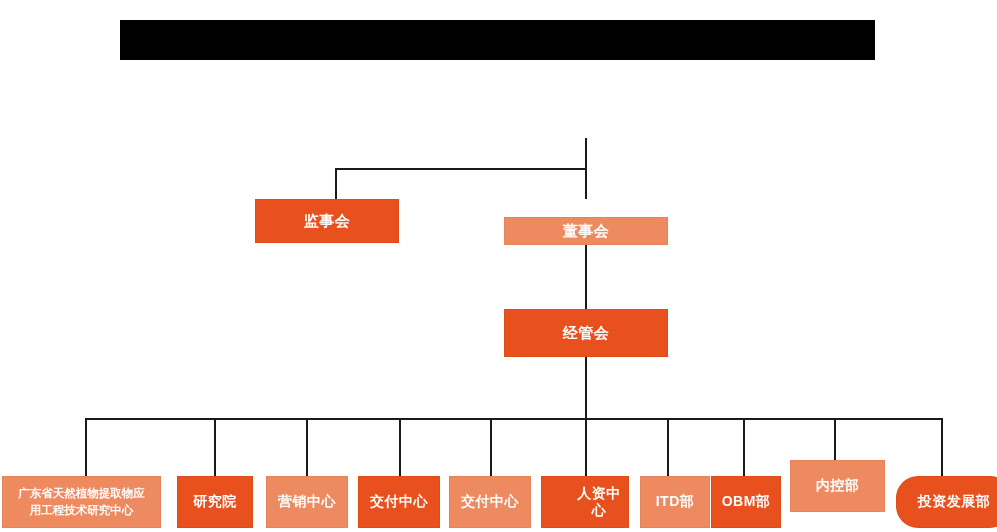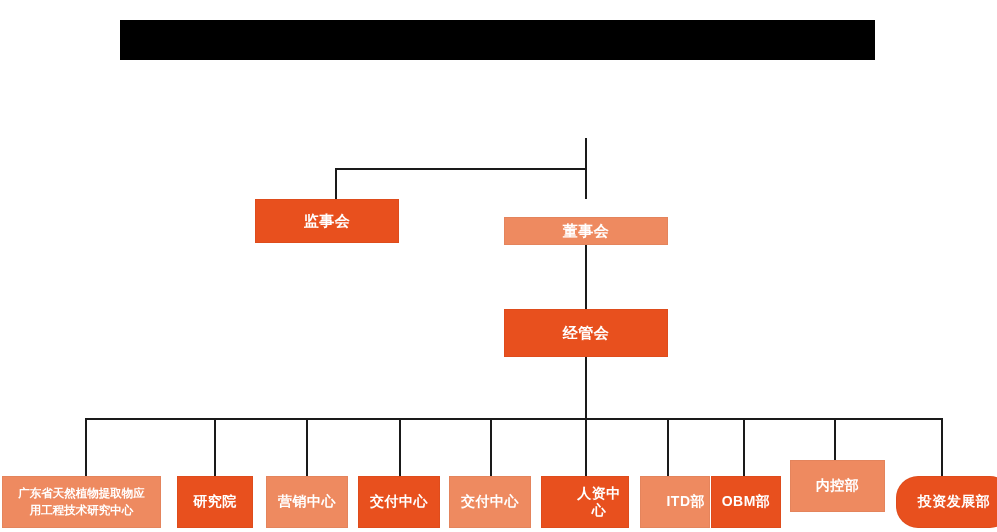--- a/index.html
+++ b/index.html
@@ -129,21 +129,21 @@
   </div>
 
   <div class="node light tier-leaf" style="left:449px; top:476px; width:82px; height:52px;">
     <span class="node-label">交付中心</span>
   </div>
 
   <div class="node dark tier-leaf" style="left:541px; top:476px; width:88px; height:52px;padding-left:28px;">
     <span class="node-label">人资中心</span>
   </div>
 
-  <div class="node light tier-leaf" style="left:640px; top:476px; width:70px; height:52px;justify-content:flex-end;">
+  <div class="node light tier-leaf" style="left:640px; top:476px; width:70px; height:52px;">
     <span class="node-label">ITD部</span>
   </div>
 
   <div class="node dark tier-leaf" style="left:711px; top:476px; width:70px; height:52px;">
     <span class="node-label">OBM部</span>
   </div>
 
   <div class="node light tier-leaf" style="left:790px; top:460px; width:95px; height:52px;">
     <span class="node-label">内控部</span>
   </div>

